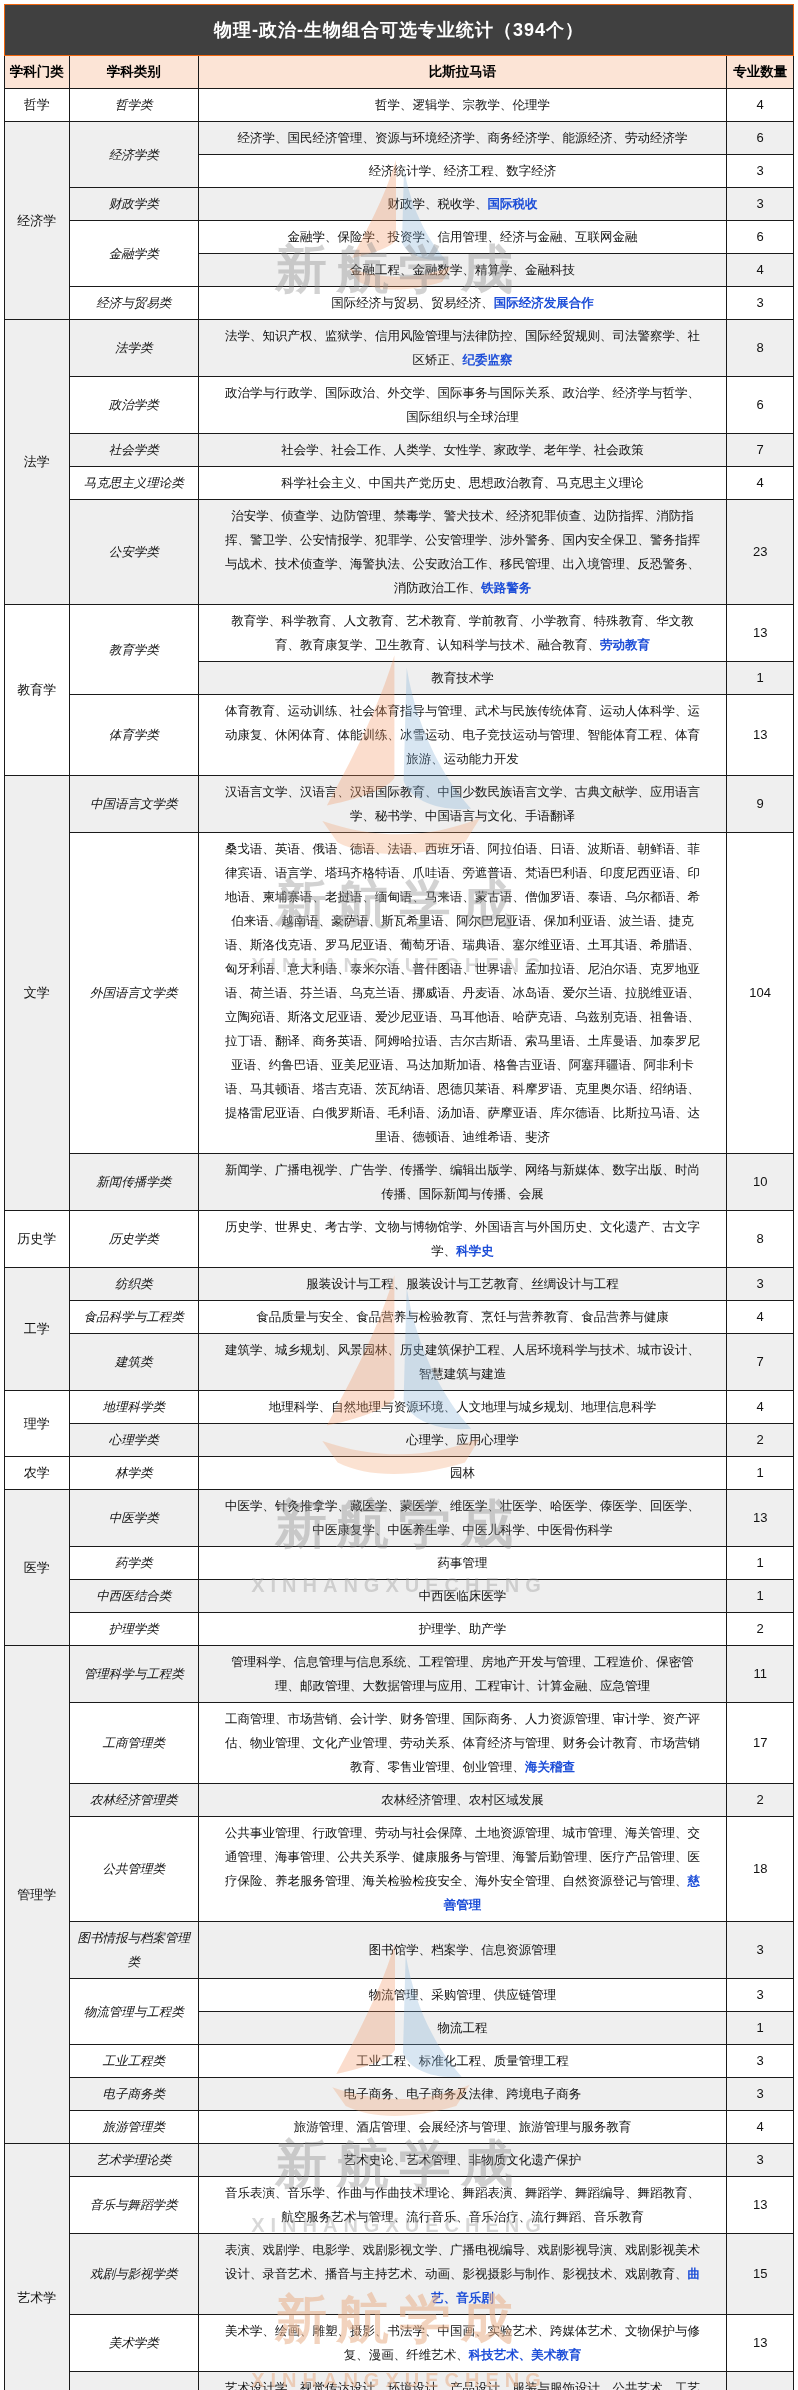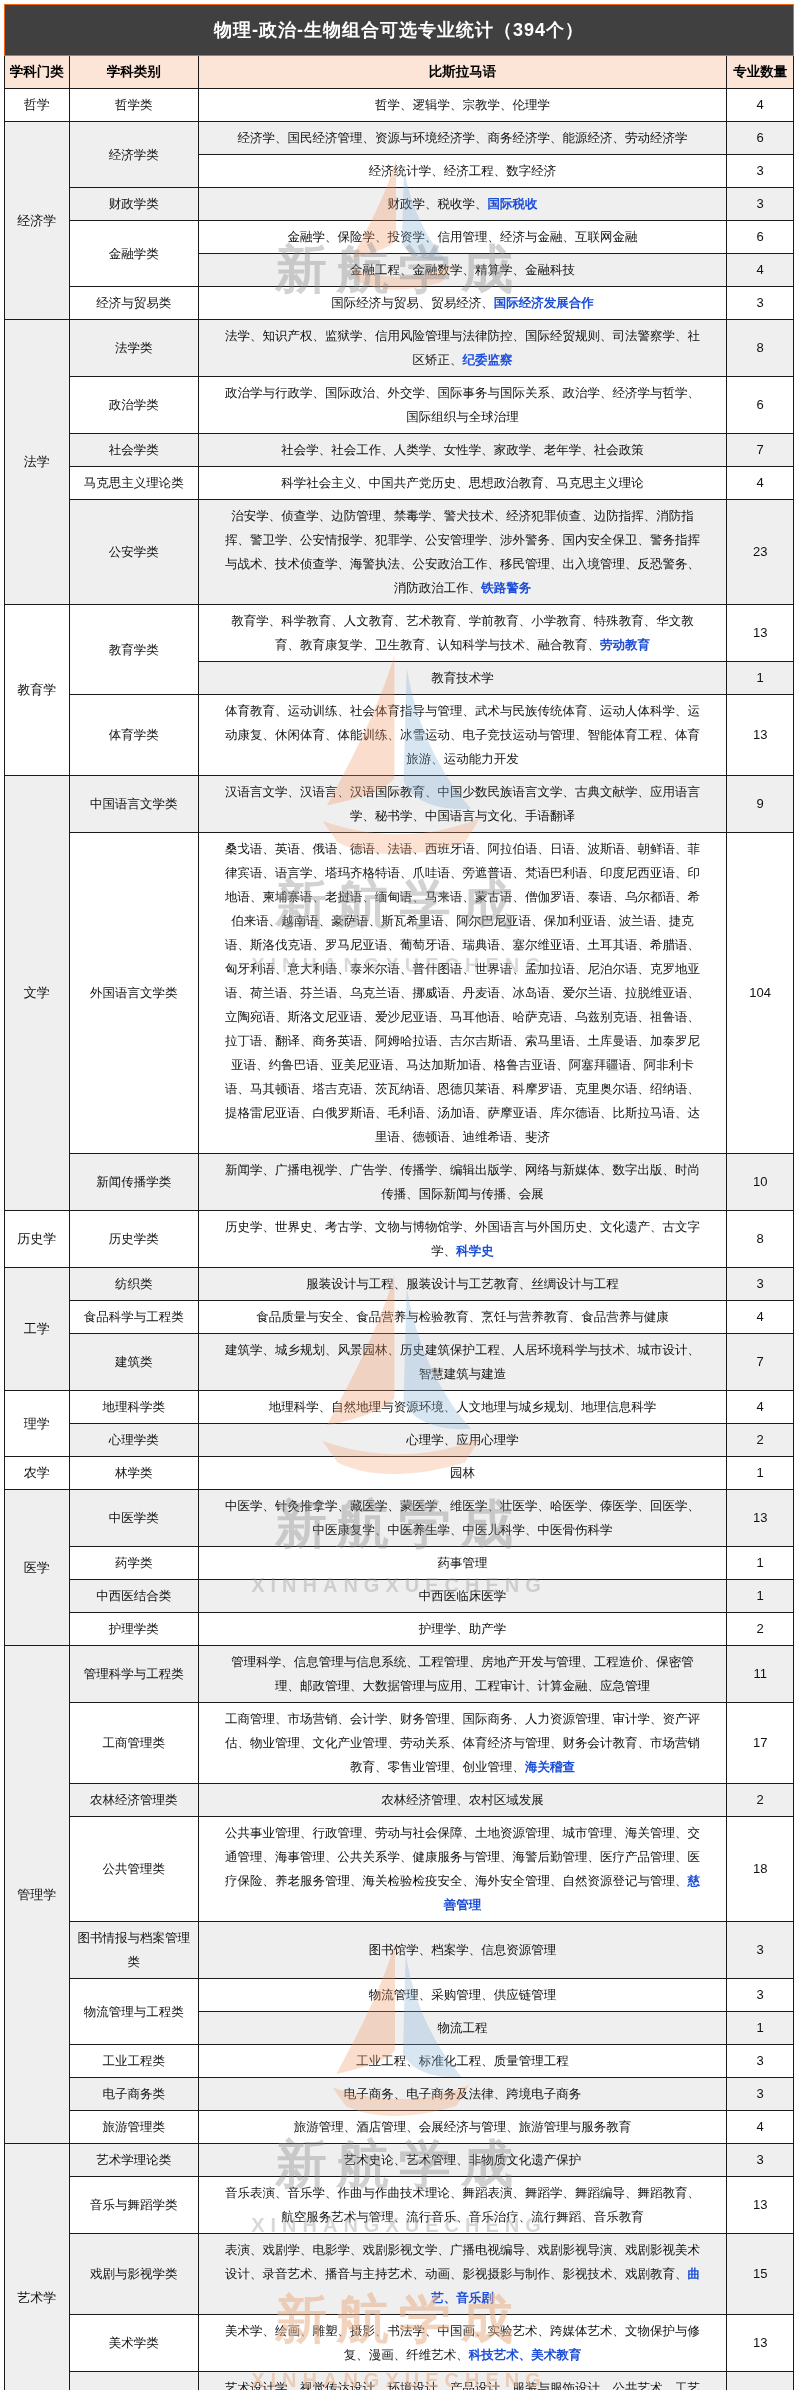--- a/index.html
+++ b/index.html
@@ -8,21 +8,21 @@
   table{border-collapse:collapse;width:790px;table-layout:fixed;}
   td,th{border:1px solid #1a1a1a;vertical-align:middle;}
   .title-cell{background:#404040;color:#fff;font-size:18px;font-weight:bold;text-align:center;height:48px;letter-spacing:1px;border:1px solid #F0650D;}
   .head-row td{background:#FCE4D6;font-weight:bold;font-size:13.5px;text-align:center;height:30px;color:#000;}
   .c1{width:64px;}
   .c2{width:128px;}
   .c3{width:524px;}
   .c4{width:66px;}
   tbody td{font-size:12.5px;line-height:24px;text-align:center;padding:4px 6px;color:#111;}
   td.cat{font-size:13px;}
-  td.cls{font-size:12.5px;padding:4px 2px;}
+  td.cls{font-size:12.5px;padding:4px 2px;font-style:italic;}
   td.majors{padding:4px 26px;}
   td.cnt{font-size:13px;}
   tr.alt > td.stripe{background:#EFEFEF;}
   .red{color:#1d4ed8;font-weight:bold;}
   
   .wm{position:absolute;left:0;width:100%;text-align:center;pointer-events:none;z-index:5;}
   .wm .cn{font-family:"Liberation Serif","DejaVu Serif",serif;font-size:52px;font-weight:bold;color:#8a8a8a;letter-spacing:10px;opacity:.38;}
   .wm .en{font-size:20px;font-weight:bold;color:#9a9a9a;letter-spacing:6px;opacity:.38;margin-top:14px;}
   .wm.orange .cn{color:#e8b08a;opacity:.55;}
   .wm.orange .en{color:#e8b08a;opacity:.55;}

